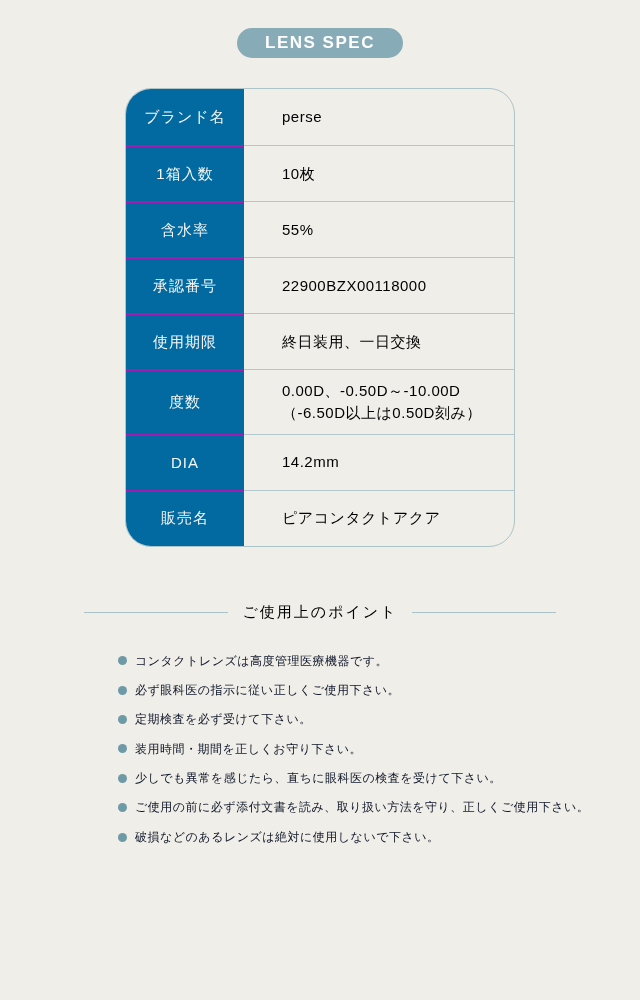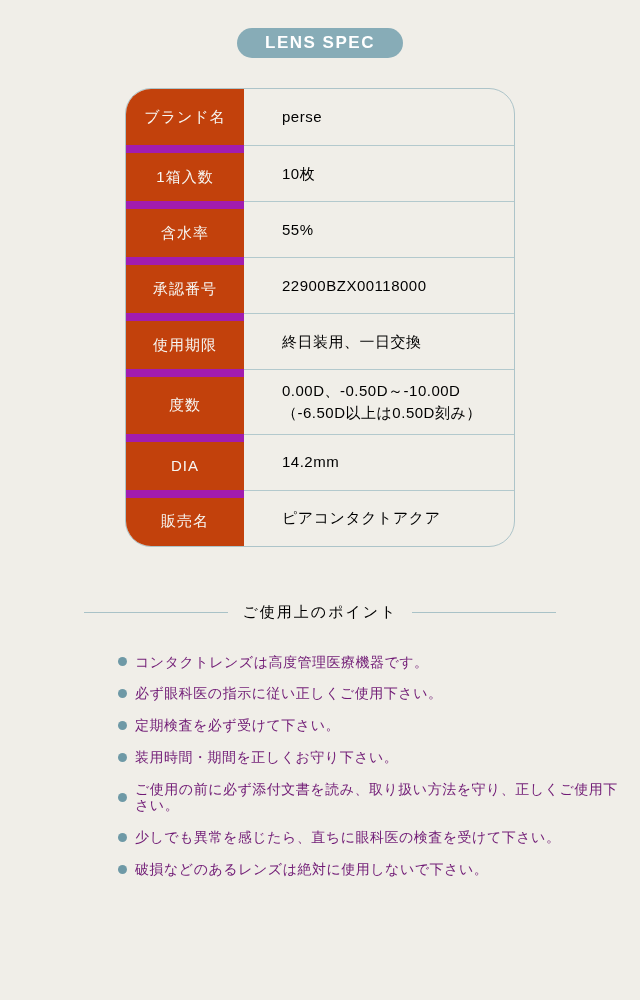--- a/index.html
+++ b/index.html
@@ -41,21 +41,21 @@
     width: 390px;
     margin: 30px auto 0 auto;
     border: 1px solid #ADC4C9;
     border-radius: 26px;
     overflow: hidden;
   }
   .spec-row { display: flex; }
   .spec-label {
     width: 118px;
     flex: 0 0 118px;
-    background: #c2410c;
+    background: #0369a1;
     color: #F7F7F3;
     font-size: 15px;
     letter-spacing: 1px;
     display: flex;
     align-items: center;
     justify-content: center;
     min-height: 56px;
     text-align: center;
   }
   .spec-value {
@@ -64,21 +64,21 @@
     flex-direction: column;
     justify-content: center;
     padding: 10px 16px 10px 38px;
     color: #000000;
     font-size: 15px;
     letter-spacing: 0.5px;
     line-height: 1.45;
     white-space: pre-line;
     min-height: 56px;
   }
-  .spec-row + .spec-row .spec-label { border-top: 8px solid #a21caf; }
+  .spec-row + .spec-row .spec-label { border-top: 2px solid #a21caf; }
   .spec-row + .spec-row .spec-value { border-top: 1px solid #B3C9CD; }
 
   
   .points-heading {
     display: flex;
     align-items: center;
     width: 472px;
     margin: 56px auto 0 auto;
     gap: 14px;
   }
@@ -103,22 +103,22 @@
   }
   .point-bullet {
     width: 9px;
     height: 9px;
     border-radius: 50%;
     background: #6E99A6;
     flex: 0 0 9px;
     margin-right: 8px;
   }
   .point-text {
-    color: #701a75;
-    font-size: 14px;
+    color: #0f172a;
+    font-size: 12px;
     letter-spacing: 0.5px;
     line-height: 1.2;
   }
 </style>
 </head>
 <body>
 
 <div class="page">
 
   <div class="badge-wrap">
@@ -179,25 +179,25 @@
     <div class="point-item">
       <span class="point-bullet"></span>
       <span class="point-text">定期検査を必ず受けて下さい。</span>
     </div>
     <div class="point-item">
       <span class="point-bullet"></span>
       <span class="point-text">装用時間・期間を正しくお守り下さい。</span>
     </div>
     <div class="point-item">
       <span class="point-bullet"></span>
+      <span class="point-text">少しでも異常を感じたら、直ちに眼科医の検査を受けて下さい。</span>
+    </div>
+    <div class="point-item">
+      <span class="point-bullet"></span>
       <span class="point-text">ご使用の前に必ず添付文書を読み、取り扱い方法を守り、正しくご使用下さい。</span>
     </div>
     <div class="point-item">
       <span class="point-bullet"></span>
-      <span class="point-text">少しでも異常を感じたら、直ちに眼科医の検査を受けて下さい。</span>
-    </div>
-    <div class="point-item">
-      <span class="point-bullet"></span>
       <span class="point-text">破損などのあるレンズは絶対に使用しないで下さい。</span>
     </div>
   </div>
 
 </div>
 
 </body></html>

